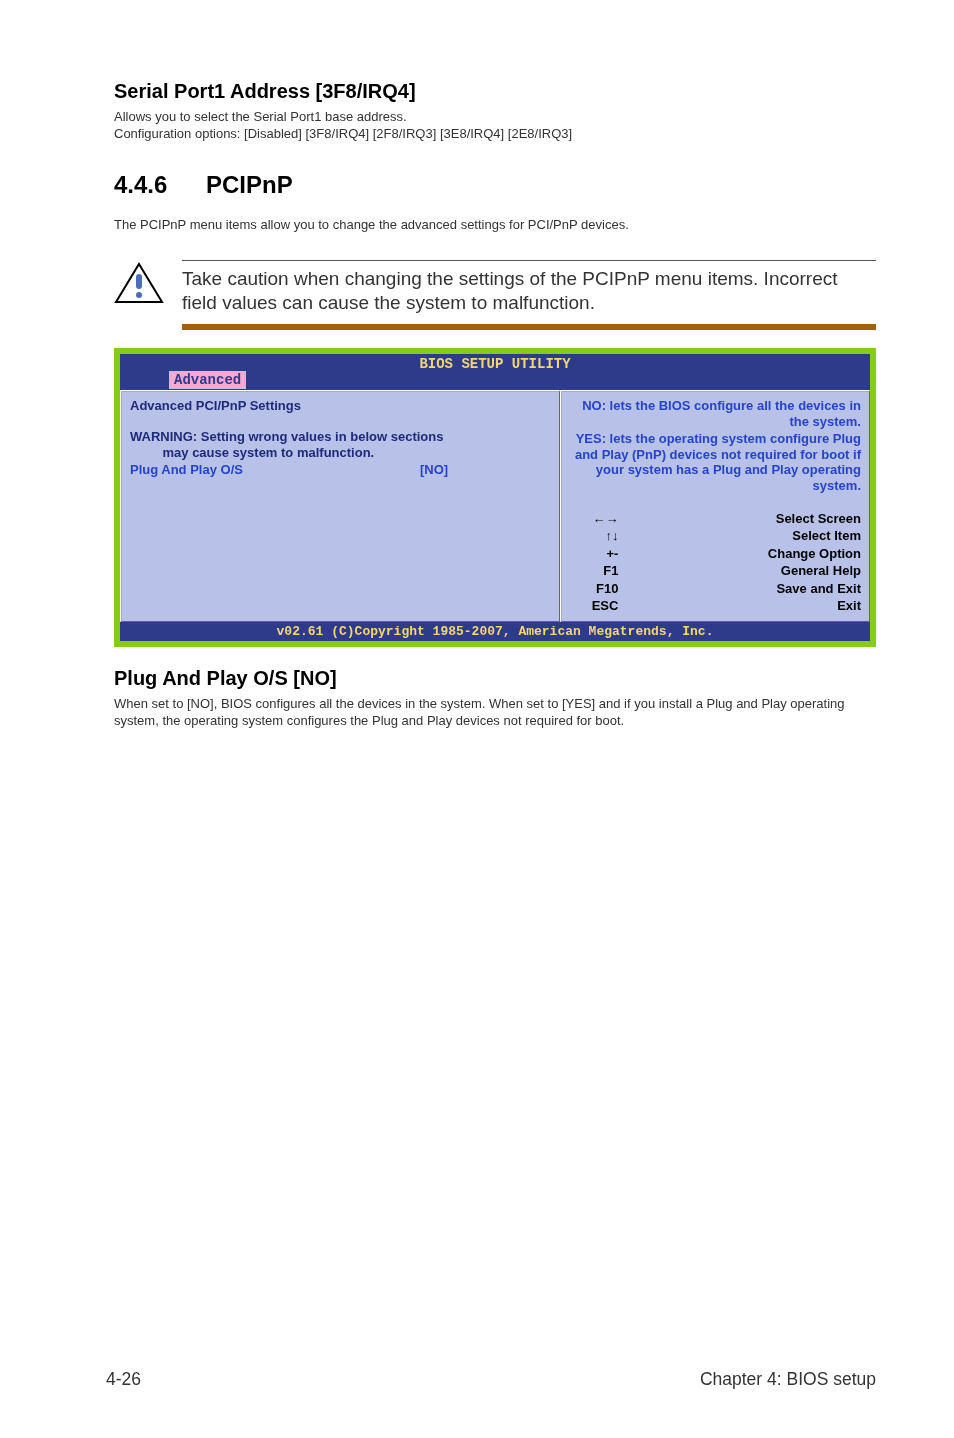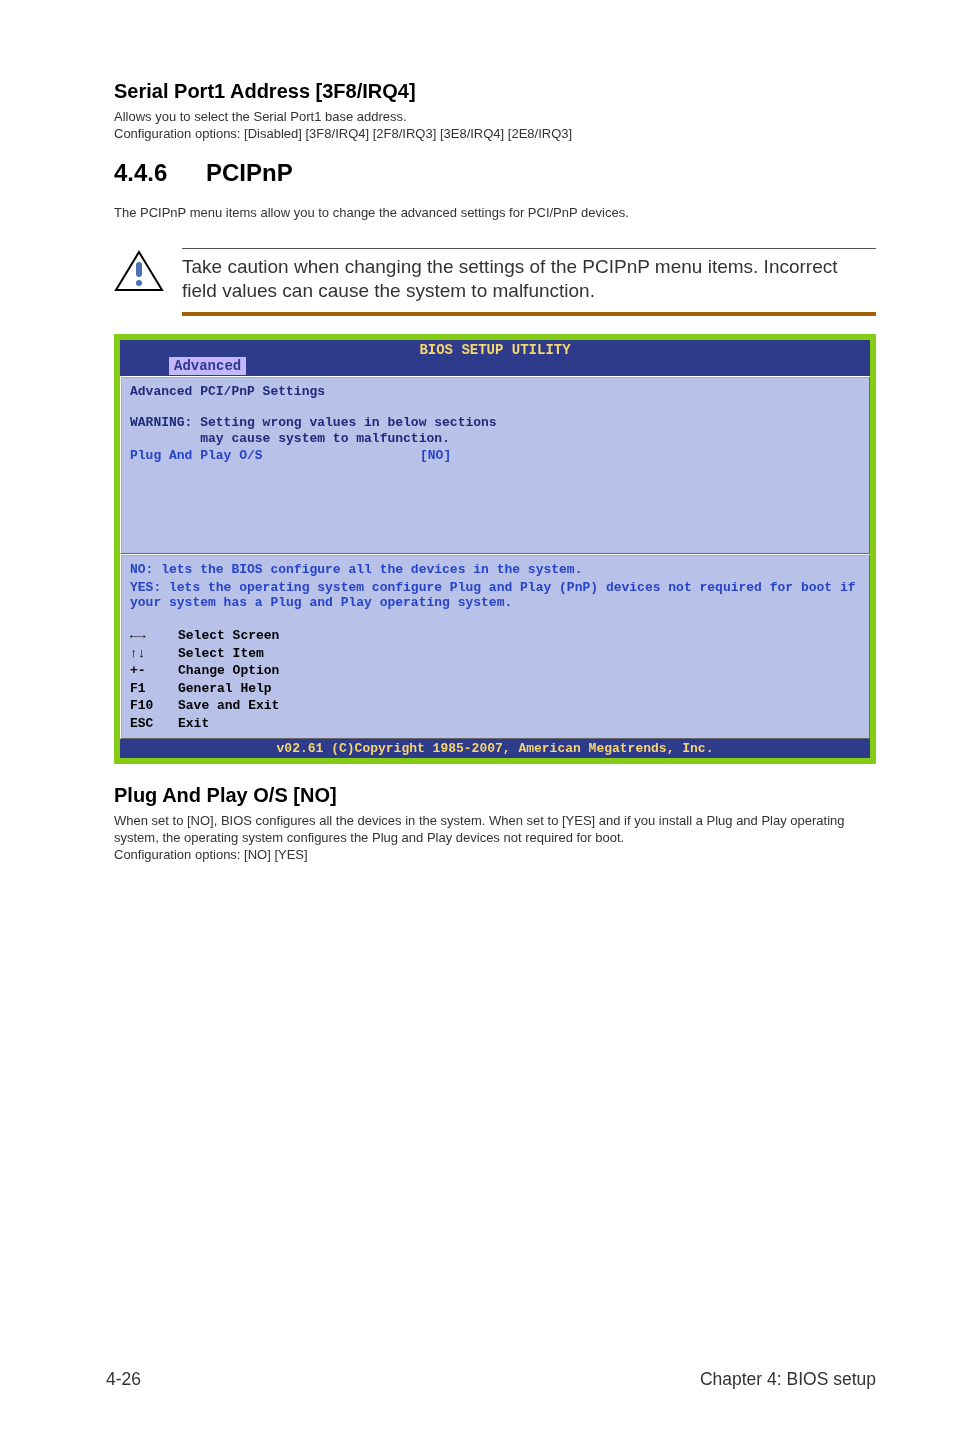--- a/index.html
+++ b/index.html
@@ -23,21 +23,21 @@
     margin-bottom: 6px;
   }
   .body-text {
     font-size: 13px;
     line-height: 1.3;
     color: #333;
   }
   .section-number-row {
     display: flex;
     align-items: flex-end;
-    margin-top: 16px;
+    margin-top: 28px;
     margin-bottom: 18px;
   }
   .section-number {
     font-weight: bold;
     font-size: 24px;
     width: 92px;
   }
   .section-title {
     font-weight: bold;
     font-size: 24px;
@@ -52,21 +52,21 @@
     width: 50px;
     flex-shrink: 0;
     margin-right: 18px;
     margin-top: 2px;
   }
   .note-icon svg {
     display: block;
   }
   .note-text {
     border-top: 1px solid #555;
-    border-bottom: 4px solid #a16207;
+    border-bottom: 6px solid #a16207;
     padding: 6px 0 8px 0;
     font-size: 19px;
     line-height: 1.3;
     flex: 1;
     color: #333;
   }
   .bios-outer {
     background: #2d3b8a;
     position: relative;
     border: 6px solid #84cc16;
@@ -82,32 +82,31 @@
   }
   .bios-tabrow {
     background: #2d3b8a;
     color: #b8c2e8;
     font-family: "Courier New", monospace;
     font-size: 14px;
     font-weight: bold;
     padding: 0 0 2px 50px;
   }
   .bios-tab-active {
-    background: #c4b5fd;
+    background: #f9a8d4;
     color: #2d3b8a;
     padding: 0 4px;
     outline: 1px solid #b8c2e8;
   }
   .bios-body {
     display: flex;
     background: #b8c2e8;
-    font-family: Liberation Mono, monospace;
+    font-family: Liberation Sans, sans-serif;
     font-size: 13px;
     font-weight: bold;
-    flex-direction: column;
   }
   .bios-left {
     border: 1px solid #fff;
     border-top: 2px ridge #fff;
     border-left: 2px ridge #fff;
     border-right: 1px inset #666;
     border-bottom: 1px inset #666;
     flex: 1.45;
     padding: 6px 8px 90px 8px;
     color: #1e2a7a;
@@ -136,20 +135,21 @@
   }
   .bios-right {
     border: 1px solid #fff;
     border-top: 2px ridge #fff;
     border-left: 2px ridge #fff;
     border-right: 1px inset #666;
     border-bottom: 1px inset #666;
     flex: 1;
     padding: 6px 8px 6px 8px;
     color: #2d3b8a;
+    text-align: right;
   }
   .help1 { color: #2743c8; line-height: 1.2; white-space: pre-wrap; }
   .help2 { color: #2743c8; margin-top: 2px; line-height: 1.2; white-space: pre-wrap; }
   .keys { color: #000; margin-top: 16px; line-height: 1.35; }
   .keys .krow { display: flex; }
   .keys .ksym { width: 48px; }
   .keys .kdesc { flex:1; }
   .bios-footer {
     background: #2d3b8a;
     color: #f6d66e;
@@ -247,19 +247,18 @@
               <span class="kdesc">Exit</span>
             </div>
         </div>
       </div>
     </div>
     <div class="bios-footer">v02.61 (C)Copyright 1985-2007, American Megatrends, Inc.</div>
   </div>
 
   <div class="after-bios-h3">Plug And Play O/S [NO]</div>
   <div class="body-text">When set to [NO], BIOS configures all the devices in the system. When set to [YES] and if you install a Plug and Play operating system, the operating system configures the Plug and Play devices not required for boot.</div>
-  <div class="body-text">Configuration options: [NO] [YES]</div>
 
   <div class="page-footer">
     <span>4-26</span>
     <span>Chapter 4: BIOS setup</span>
   </div>
 </div>
 
 </body></html>

